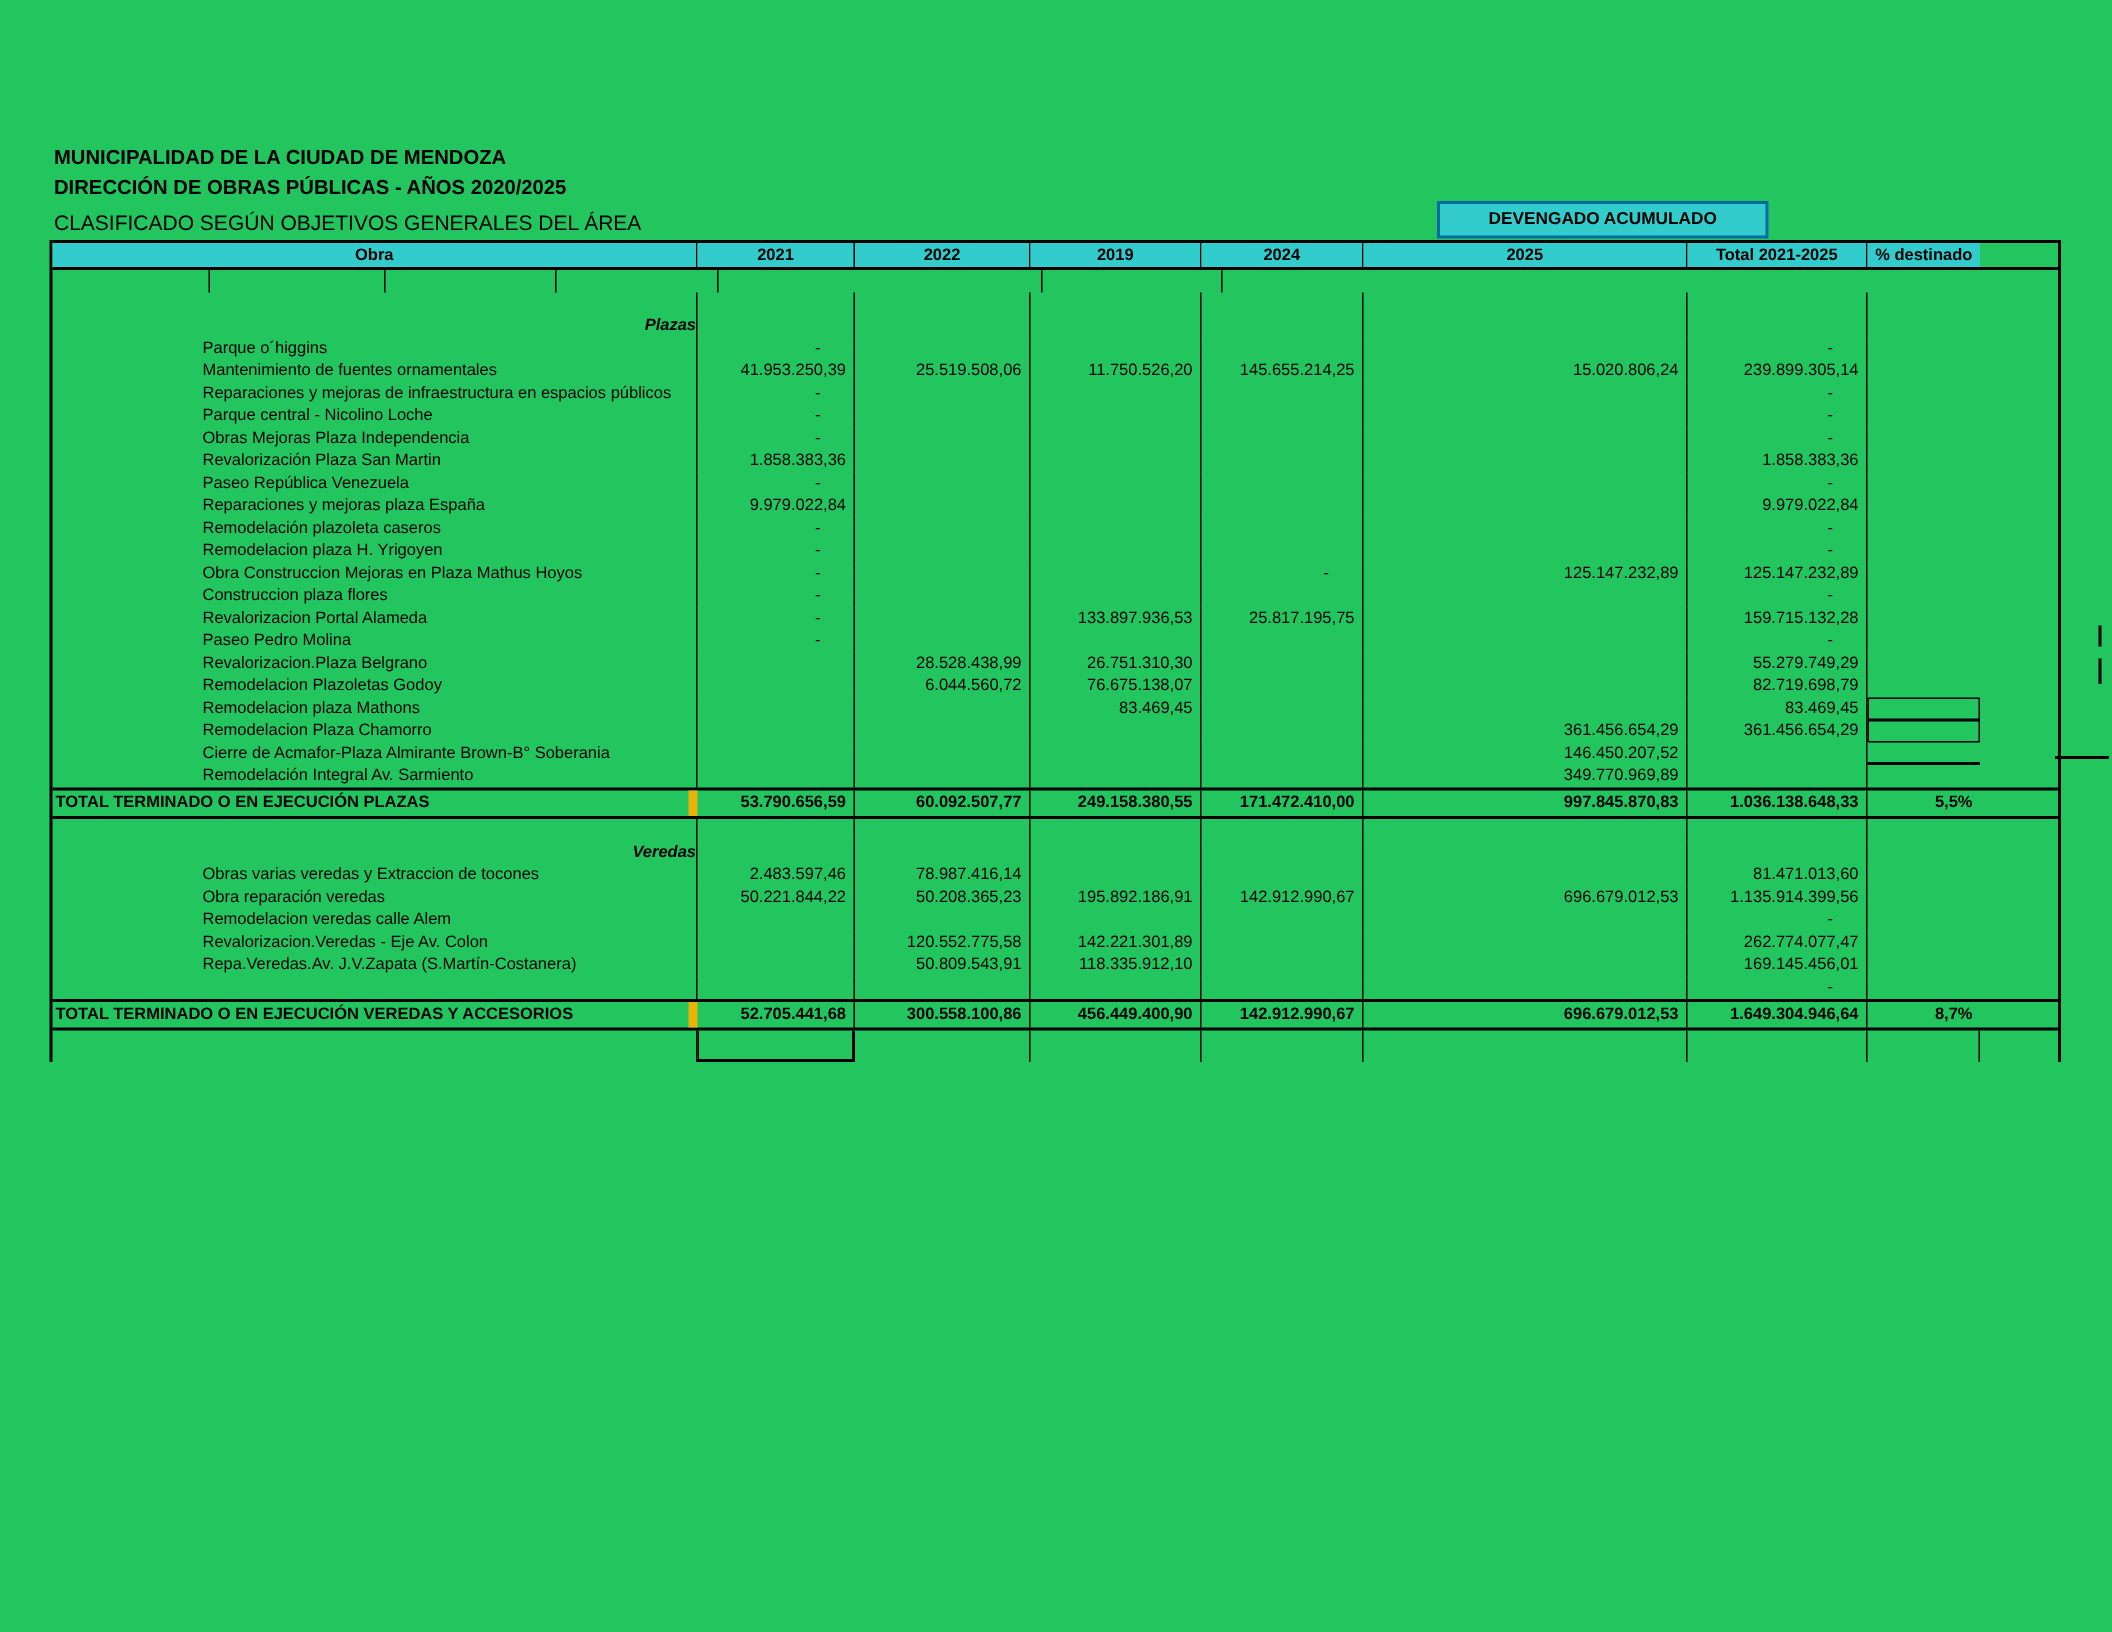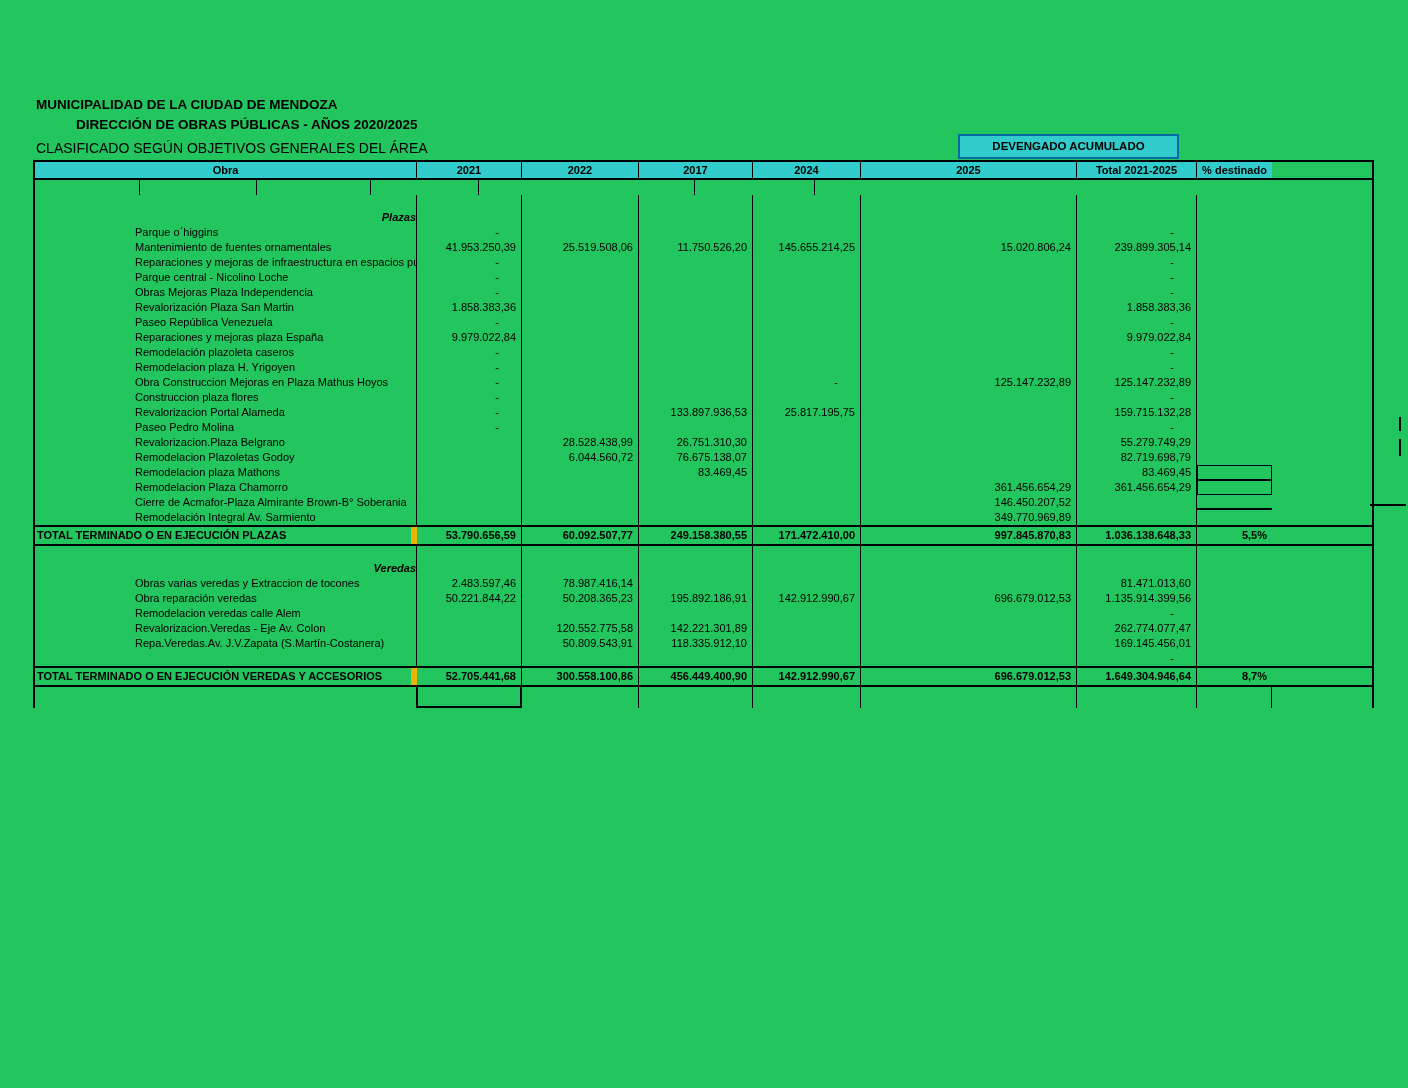--- a/index.html
+++ b/index.html
@@ -3,37 +3,37 @@
 <meta charset="utf-8">
 <style>
   html,body{margin:0;padding:0;background:#ffffff;}
   .sheet{
     position:relative;width:1408px;height:1088px;background:#22c55e;
     font-family:"Liberation Sans","DejaVu Sans",sans-serif;color:#000;
     overflow:hidden;
     padding-left:25px;
   }
   .title1{position:absolute;left:36px;top:97px;font-size:13.5px;font-weight:bold;}
-  .title2{position:absolute;left:36px;top:117px;font-size:13.5px;font-weight:bold;margin-left:40px;}
+  .title2{position:absolute;left:36px;top:117px;font-size:13.5px;font-weight:bold;}
   .subtitle{position:absolute;left:36px;top:140px;font-size:14px;}
   .banner{
     position:absolute;left:958px;top:134px;width:217px;height:21px;
     background:var(--teal);border:2px solid #0369a1;
     font-size:11.5px;font-weight:bold;text-align:center;line-height:21px;
   }
   .tbl{
     position:absolute;left:33px;top:160px;width:1337px;
     border-left:2px solid #000;border-right:2px solid #000;
     font-size:11px;
   }
   .trow{display:flex;height:15px;line-height:15px;}
   .hrow{height:16px;line-height:16px;border-top:2px solid #000;border-bottom:2px solid #000;}
   .cell{box-sizing:border-box;border-right:1px solid #000;overflow:hidden;white-space:nowrap;}
   .cell:last-child{border-right:none;}
-  .col0{width:382px;}
+  .col0{width:430px;}
   .col1{width:105px;}
   .col2{width:117px;}
   .col3{width:114px;}
   .col4{width:108px;}
   .col5{width:216px;}
   .col6{width:120px;}
   .col7{width:75px;}
   .hrow .cell{background:var(--teal);font-weight:bold;text-align:center;}
   .num{text-align:right;padding-right:5px;}
   .num.dash{padding-right:22px;}
@@ -59,21 +59,21 @@
   <div class="title2">DIRECCIÓN DE OBRAS PÚBLICAS - AÑOS 2020/2025</div>
   <div class="subtitle">CLASIFICADO SEGÚN OBJETIVOS GENERALES DEL ÁREA</div>
 
   <div class="banner">DEVENGADO ACUMULADO</div>
 
   <div class="tbl">
     <div class="trow hrow">
       <div class="cell col0">Obra</div>
       <div class="cell col1">2021</div>
       <div class="cell col2">2022</div>
-      <div class="cell col3">2017</div>
+      <div class="cell col3">2019</div>
       <div class="cell col4">2024</div>
       <div class="cell col5">2025</div>
       <div class="cell col6">Total 2021-2025</div>
       <div class="cell col7">% destinado</div>
     </div>
     <div id="rows">
         <div class="trow section">
           <div class="cell col1 num"></div>
           <div class="cell col2 num"></div>
           <div class="cell col3 num"></div>

